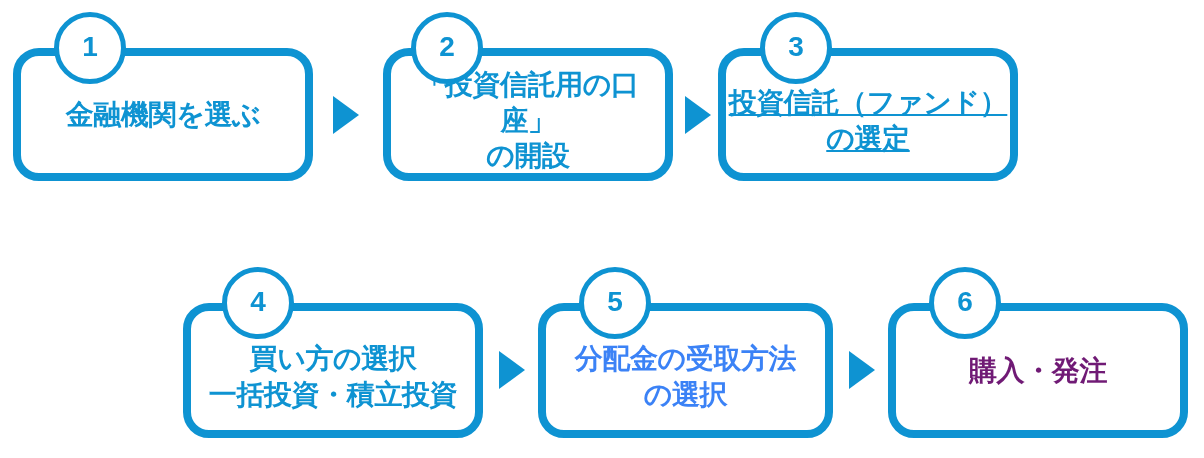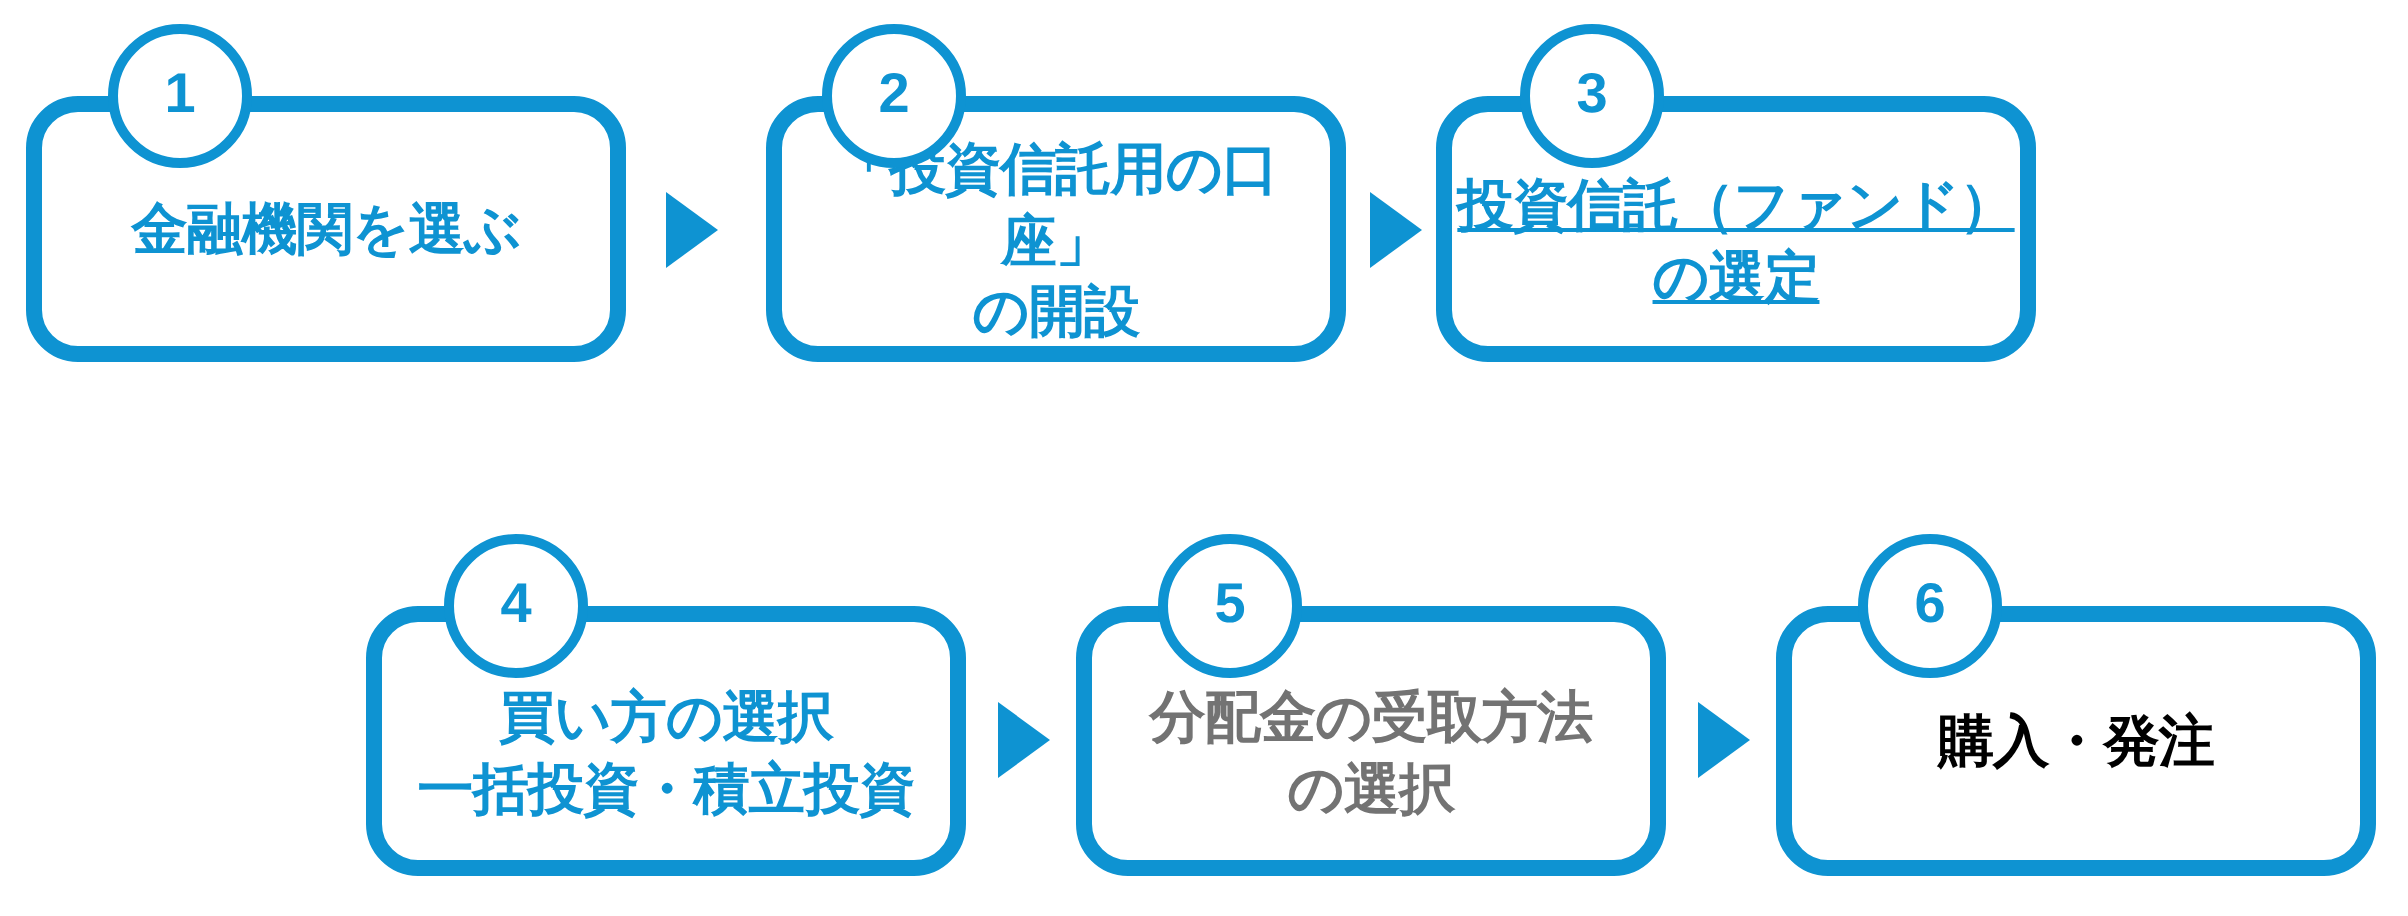--- a/index.html
+++ b/index.html
@@ -119,29 +119,29 @@
     </div>
     <div class="step-box" style="left: 183px; top: 303px; width: 300px; height: 135px; border-color: rgb(14, 147, 210);">
       <div class="step-label" style="color: rgb(14, 147, 210);">買い方の選択
 一括投資・積立投資</div>
     </div>
     <div class="badge-mask" style="left: 227px; top: 298px; width: 62px; height: 10px; background: rgb(255, 255, 255);"></div>
     <div class="step-badge" style="left: 222px; top: 267px; border-color: rgb(14, 147, 210); background: rgb(255, 255, 255);">
       <span class="step-badge-num" style="color: rgb(14, 147, 210);">4</span>
     </div>
     <div class="step-box" style="left: 538px; top: 303px; width: 295px; height: 135px; border-color: rgb(14, 147, 210);">
-      <div class="step-label" style="color: #737373;">分配金の受取方法
+      <div class="step-label" style="color: #3b82f6;">分配金の受取方法
 の選択</div>
     </div>
     <div class="badge-mask" style="left: 584px; top: 298px; width: 62px; height: 10px; background: rgb(255, 255, 255);"></div>
     <div class="step-badge" style="left: 579px; top: 267px; border-color: rgb(14, 147, 210); background: rgb(255, 255, 255);">
       <span class="step-badge-num" style="color: rgb(14, 147, 210);">5</span>
     </div>
     <div class="step-box single-line" style="left: 888px; top: 303px; width: 300px; height: 135px; border-color: rgb(14, 147, 210);">
-      <div class="step-label" style="color: #000000;">購入・発注</div>
+      <div class="step-label" style="color: #701a75;">購入・発注</div>
     </div>
     <div class="badge-mask" style="left: 934px; top: 298px; width: 62px; height: 10px; background: rgb(255, 255, 255);"></div>
     <div class="step-badge" style="left: 929px; top: 267px; border-color: rgb(14, 147, 210); background: rgb(255, 255, 255);">
       <span class="step-badge-num" style="color: rgb(14, 147, 210);">6</span>
     </div>
     <div class="flow-arrow" style="left: 333px; top: 96px; border-left-color: rgb(14, 147, 210);"></div>
     <div class="flow-arrow" style="left: 685px; top: 96px; border-left-color: rgb(14, 147, 210);"></div>
     <div class="flow-arrow" style="left: 499px; top: 351px; border-left-color: rgb(14, 147, 210);"></div>
     <div class="flow-arrow" style="left: 849px; top: 351px; border-left-color: rgb(14, 147, 210);"></div>
   </div>

